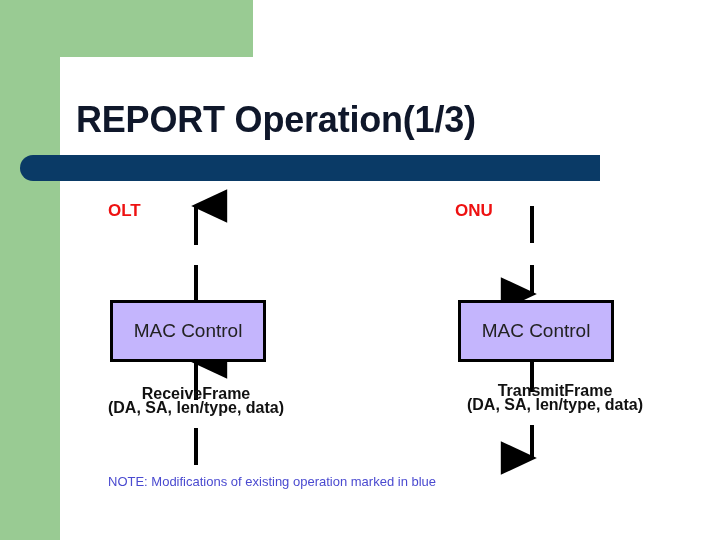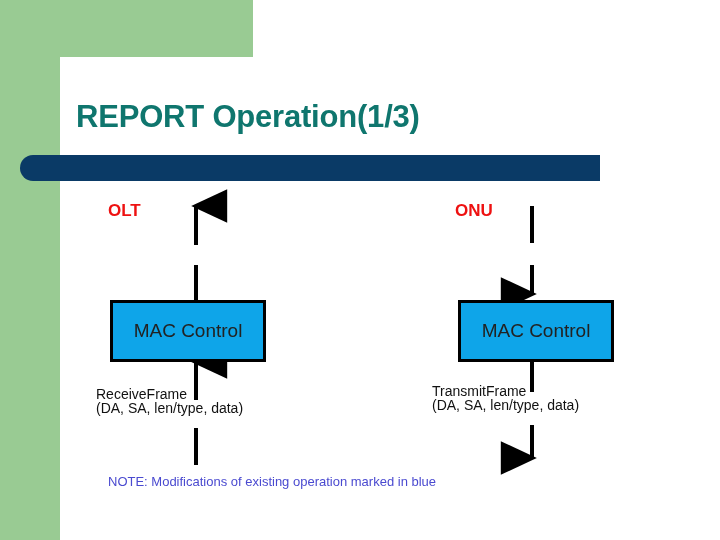--- a/index.html
+++ b/index.html
@@ -51,23 +51,23 @@
     height: 26px;
     background: #0a3a66;
     border-top-left-radius: 13px;
     border-bottom-left-radius: 13px;
   }
   
   .slide-title {
     position: absolute;
     left: 76px;
     top: 99px;
-    font-size: 31px;
-    font-weight: bold;
-    color: #0f766e;
+    font-size: 36px;
+    font-weight: bold;
+    color: #0f172a;
     letter-spacing: -0.2px;
     white-space: nowrap;
   }
   
   .diagram {
     position: absolute;
     left: 0;
     top: 0;
     width: 720px;
     height: 440px;
@@ -84,31 +84,31 @@
     font-size: 12.5px;
     font-weight: bold;
     color: #111111;
     white-space: nowrap;
   }
   .sig-label .hl {
     color: #1818e0;
   }
   .frame-label {
     position: absolute;
-    font-size: 14px;
-    font-weight: normal;
+    font-size: 16px;
+    font-weight: bold;
     color: #111111;
-    text-align: left;
+    text-align: center;
     line-height: 14px;
     white-space: nowrap;
   }
   .mac-box {
     position: absolute;
     border: 3px solid #000000;
-    background: #0ea5e9;
+    background: #c4b5fd;
     display: flex;
     align-items: center;
     justify-content: center;
   }
   .mac-box span {
     font-size: 19px;
     color: #222222;
     white-space: nowrap;
   }
   .note {
@@ -190,21 +190,21 @@
 
     <div class="mac-box" style="left:458px; top:300px; width:150px; height:56px;">
       <span>MAC Control</span>
     </div>
 
     <div class="frame-label" style="left:96px; top:387px; width:200px;">
       <div>ReceiveFrame</div>
       <div>(DA, SA, len/type, data)</div>
     </div>
 
-    <div class="frame-label" style="left:432px; top:384px; width:200px;">
+    <div class="frame-label" style="left:455px; top:384px; width:200px;">
       <div>TransmitFrame</div>
       <div>(DA, SA, len/type, data)</div>
     </div>
 
     <div class="note" style="left:108px; top:474px;">NOTE: Modifications of existing operation marked in blue</div>
 
   </div>
 </div>
 
 </body></html>

